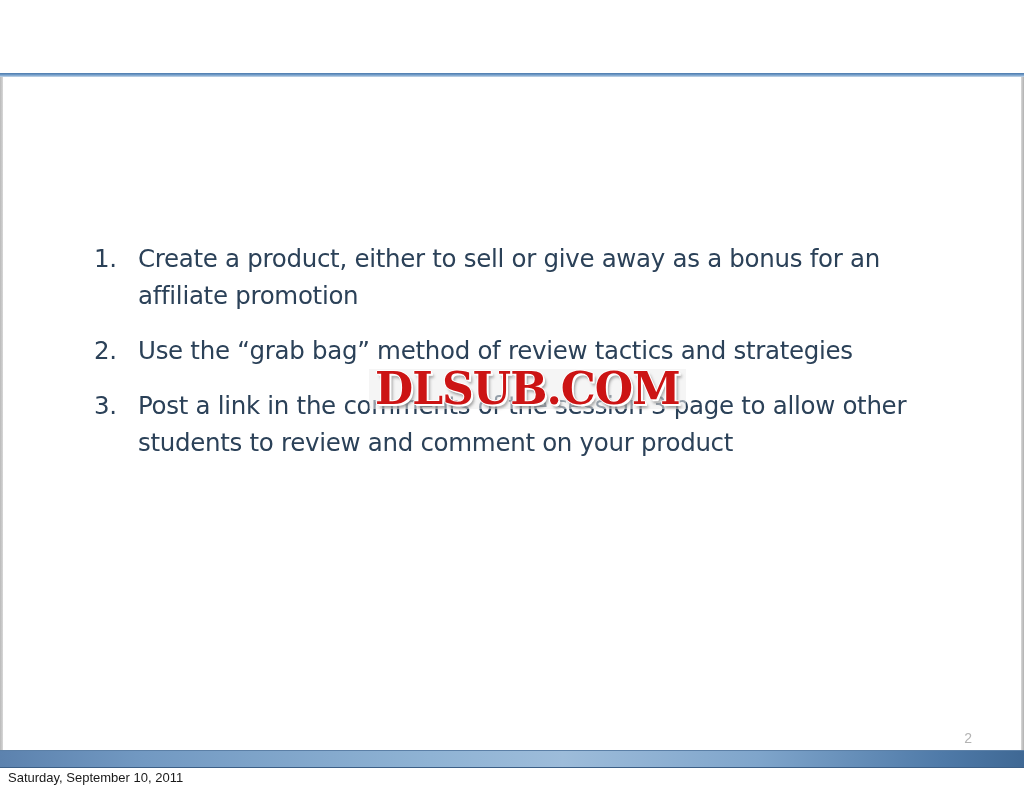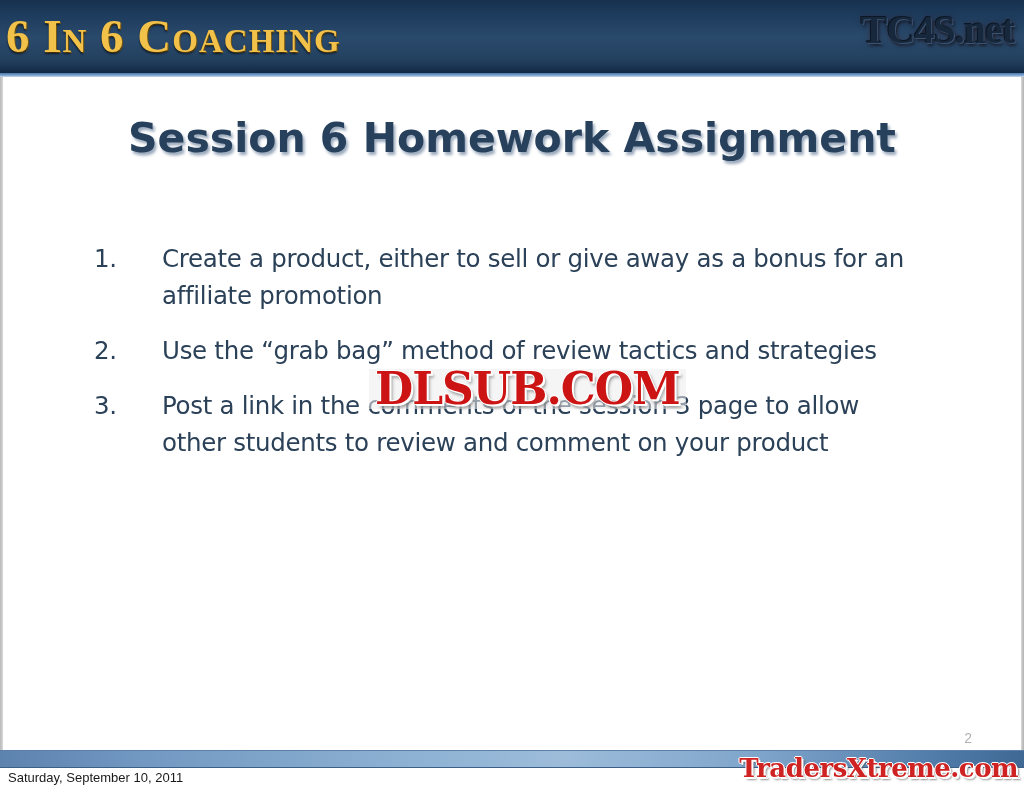--- a/index.html
+++ b/index.html
@@ -126,21 +126,21 @@
   .bullet-marker {
     position: absolute;
     left: 2px;
     top: 0;
     width: 30px;
     text-align: left;
     font-family: "DejaVu Sans", "Liberation Sans", sans-serif;
     font-size: 24.5px;
     color: #2b4158;
   }
-  .bullet-text { display: block; margin-left: 24px; }
+  .bullet-text { display: block; }
 
   
   .watermark {
     position: absolute;
     left: 369px;
     top: 369px;
     padding: 2px 6px;
     font-family: "DejaVu Serif", "Liberation Serif", serif;
     font-size: 44px;
     font-weight: bold;
@@ -221,30 +221,25 @@
     height: 22px;
     background: #ffffff;
     z-index: -1;
   }
 </style>
 </head>
 <body>
 
 <div id="slide">
 
-  <div class="header-banner">
-    <div class="header-title">6 In 6 Coaching</div>
-    <div class="header-logo">TC4S.net</div>
-  </div>
   <div class="header-accent"></div>
 
   <div class="content-border-left"></div>
   <div class="content-border-right"></div>
 
-  <div class="slide-title">Session 6 Homework Assignment</div>
 
   <ol class="bullet-list">
     <li class="bullet-item">
       <span class="bullet-marker">1.</span>
       <span class="bullet-text">Create a product, either to sell or give away as a bonus for an affiliate promotion</span>
     </li>
     <li class="bullet-item">
       <span class="bullet-marker">2.</span>
       <span class="bullet-text">Use the “grab bag” method of review tactics and strategies</span>
     </li>
@@ -254,15 +249,14 @@
     </li>
   </ol>
 
   <div class="watermark">DLSUB.COM</div>
 
   <div class="page-number">2</div>
 
   <div class="footer-bottom-fill"></div>
   <div class="footer-band"></div>
   <div class="footer-date">Saturday, September 10, 2011</div>
-  <div class="footer-logo">TradersXtreme.com</div>
 
 </div>
 
 </body></html>

